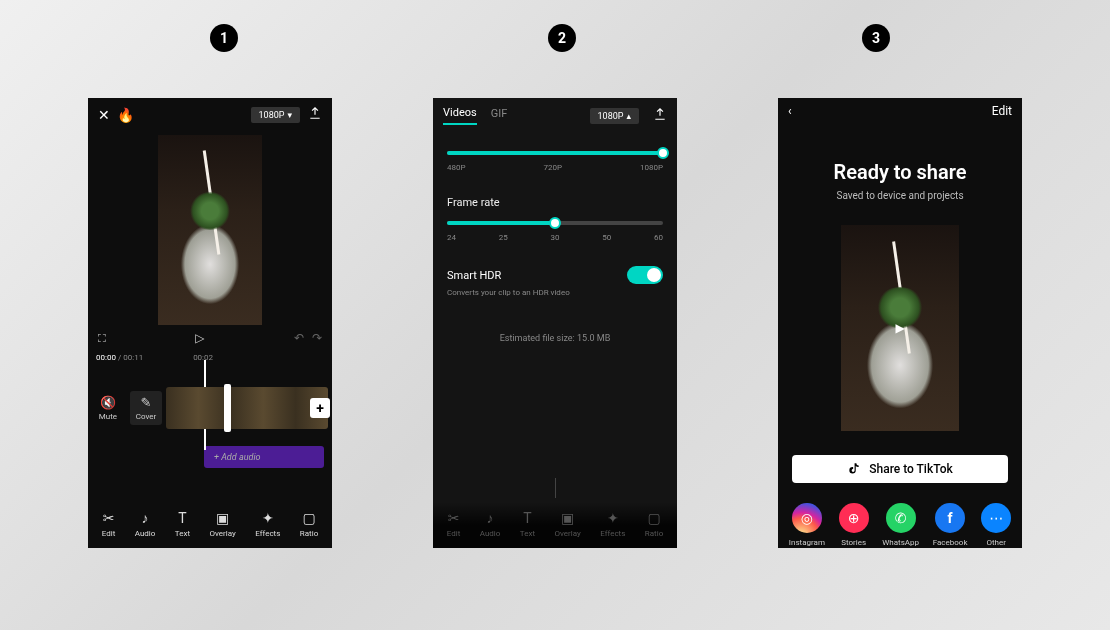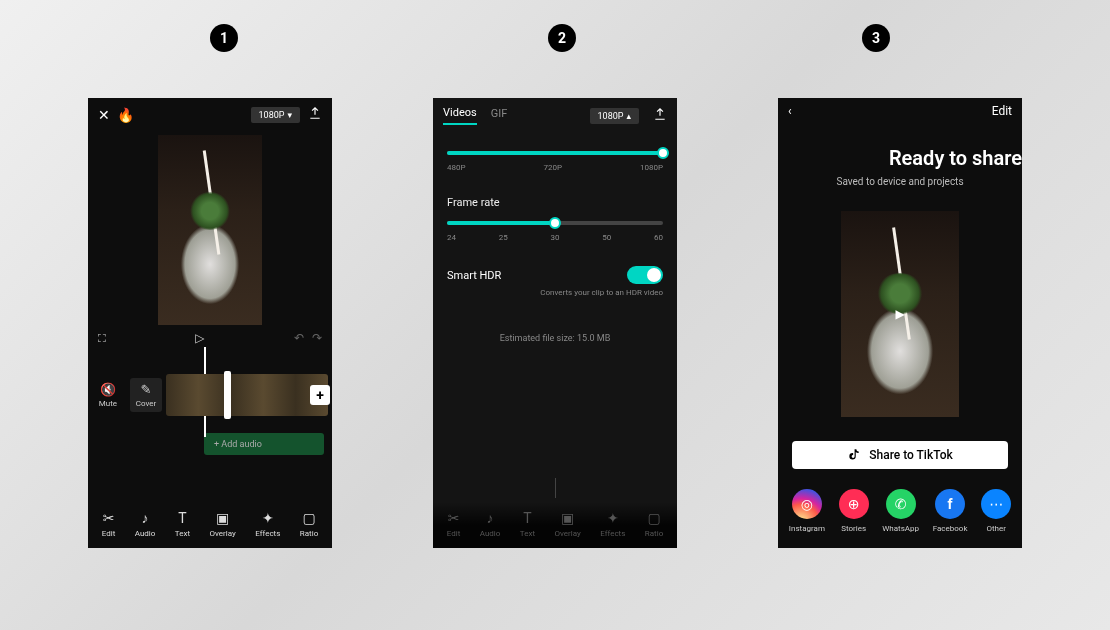--- a/index.html
+++ b/index.html
@@ -127,26 +127,26 @@
   .s1 .playhead {
     position: absolute;
     left: 116px;
     top: -18px;
     width: 2px;
     height: 90px;
     background: #fff;
   }
   .s1 .add-audio {
     margin: 8px 8px 0 116px;
-    background: #14532d;
+    background: #4c1d95;
     padding: 6px 10px;
     font-size: 9px;
     color: #aaa;
     border-radius: 3px;
-    display:flex;align-items:center;gap:4px;
+    display:flex;align-items:center;gap:4px;font-style:italic;
   }
   .s1 .bottom-bar {
     position: absolute;
     bottom: 0;
     left:0;right:0;
     display: flex;
     justify-content: space-around;
     padding: 8px 4px 10px;
   }
   .s1 .bottom-bar .item {
@@ -173,35 +173,35 @@
   .s2 .group { margin-bottom: 24px; }
   .s2 .group .label { font-size: 11px; color:#eee; margin-bottom:12px; display:flex;align-items:center;gap:4px;}
   .s2 .group .label .info { width:11px;height:11px;border:1px solid #888;border-radius:50%;display:inline-flex;align-items:center;justify-content:center;font-size:7px;color:#888;}
   .s2 .slider { position:relative; height: 4px; background:#444; border-radius:2px; margin-bottom:8px;}
   .s2 .slider .fill { position:absolute; left:0; top:0; height:100%; background:#00d6c3; border-radius:2px; }
   .s2 .slider .thumb { position:absolute; top:50%; transform:translate(-50%,-50%); width:12px;height:12px;background:#fff;border:2px solid #00d6c3;border-radius:50%; }
   .s2 .ticks { display:flex; justify-content:space-between; font-size:8px; color:#888; }
   .s2 .toggle-row { display:flex; align-items:center; justify-content:space-between; }
   .s2 .toggle { width:36px;height:18px;background:#00d6c3;border-radius:9px;position:relative;}
   .s2 .toggle::after{content:"";position:absolute;right:2px;top:2px;width:14px;height:14px;background:#fff;border-radius:50%;}
-  .s2 .sub { font-size:8px; color:#888; margin-top:4px;text-align:right; }
+  .s2 .sub { font-size:8px; color:#888; margin-top:4px; }
   .s2 .estimate { text-align:center; font-size:9px; color:#888; margin-top:36px; }
   .s2 .bottom-bar {
     position:absolute;bottom:0;left:0;right:0;
     display:flex;justify-content:space-around;padding:8px 4px 10px;
     background:linear-gradient(180deg,rgba(0,0,0,0) 0%, rgba(0,0,0,0.8) 50%);
   }
   .s2 .bottom-bar .item { text-align:center;font-size:8px;color:#555;}
   .s2 .bottom-bar .item .ic { display:block;font-size:14px;margin-bottom:3px;}
   .s2 .center-line { position:absolute; bottom:50px; left:50%; width:1px; height:20px; background:#444; }
 
   
   .s3 { left: 778px; }
   .s3 .top { display:flex; align-items:center; padding:6px 10px; justify-content:space-between; font-size:12px;}
-  .s3 .heading { text-align:right; font-size:20px; font-weight:600; margin-top:22px; }
+  .s3 .heading { text-align:center; font-size:20px; font-weight:600; margin-top:36px; }
   .s3 .subheading { text-align:center; font-size:10px; color:#bbb; margin-top:6px; }
   .s3 .thumb {
     width: 118px; height: 206px; margin: 24px auto 0; background:#2a2a2a; position:relative; overflow:hidden;
   }
   .s3 .thumb::after {
     content:"▶"; position:absolute; left:50%;top:50%;transform:translate(-50%,-50%);
     color:#fff;font-size:12px;
   }
   .s3 .share-btn {
     background:#fff; color:#000; margin: 24px 14px 0; border-radius:4px;
@@ -264,20 +264,24 @@
   </div>
   <div class="preview">
       <div class="drink"></div>
     </div>
   <div class="controls">
     <span class="expand">⛶</span>
     <span class="play-center">▷</span>
     <span class="undo">↶</span>
     <span class="redo">↷</span>
   </div>
+  <div class="time-strip">
+    <span><span class="cur">00:00</span> / <span>00:11</span></span>
+    <span>00:02</span>
+  </div>
   <div class="track">
     <div class="playhead"></div>
     <div class="left-items">
       <div class="mute-btn">
         <span class="ic">🔇</span>
         <span>Mute</span>
       </div>
       <div class="cover-btn">
         <span class="ic">✎</span>
         <span>Cover</span>

